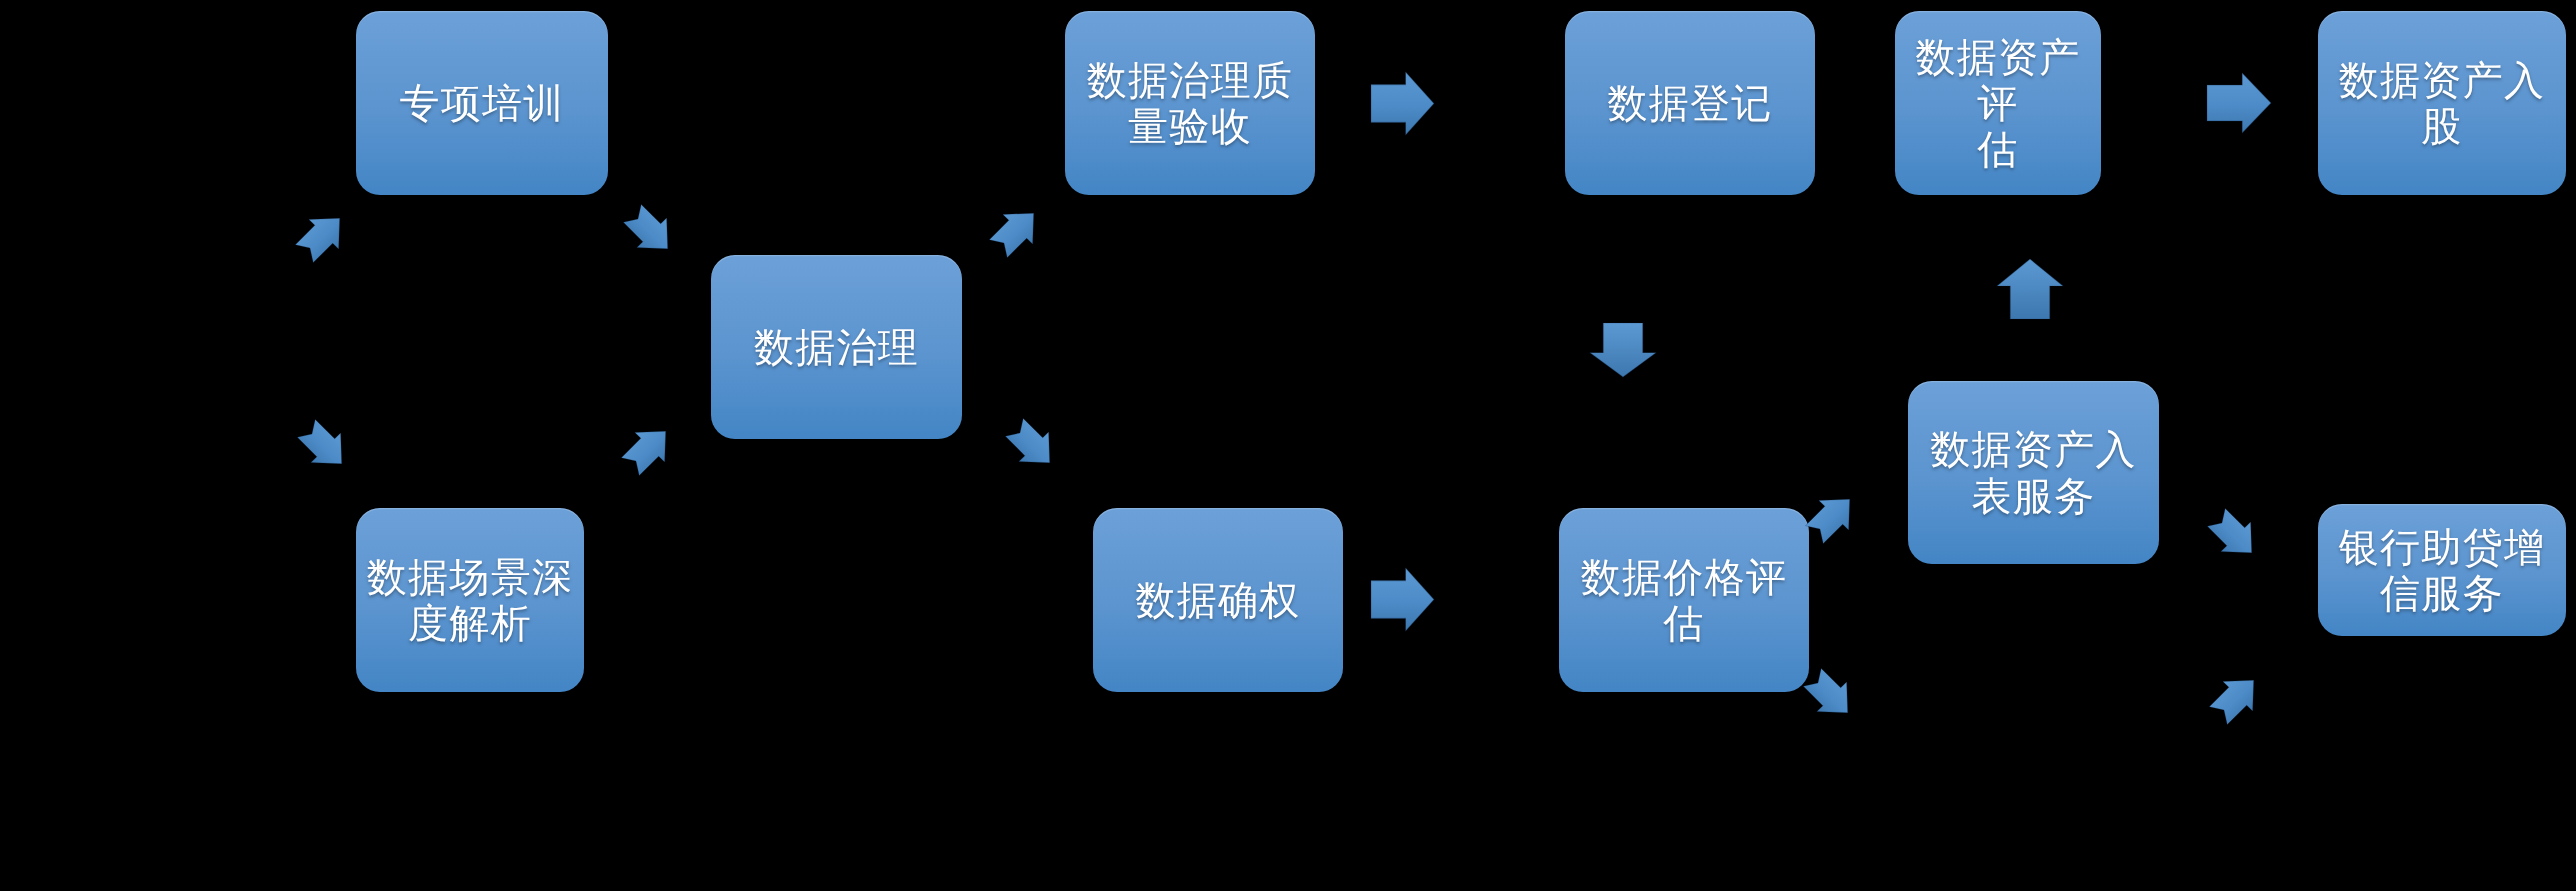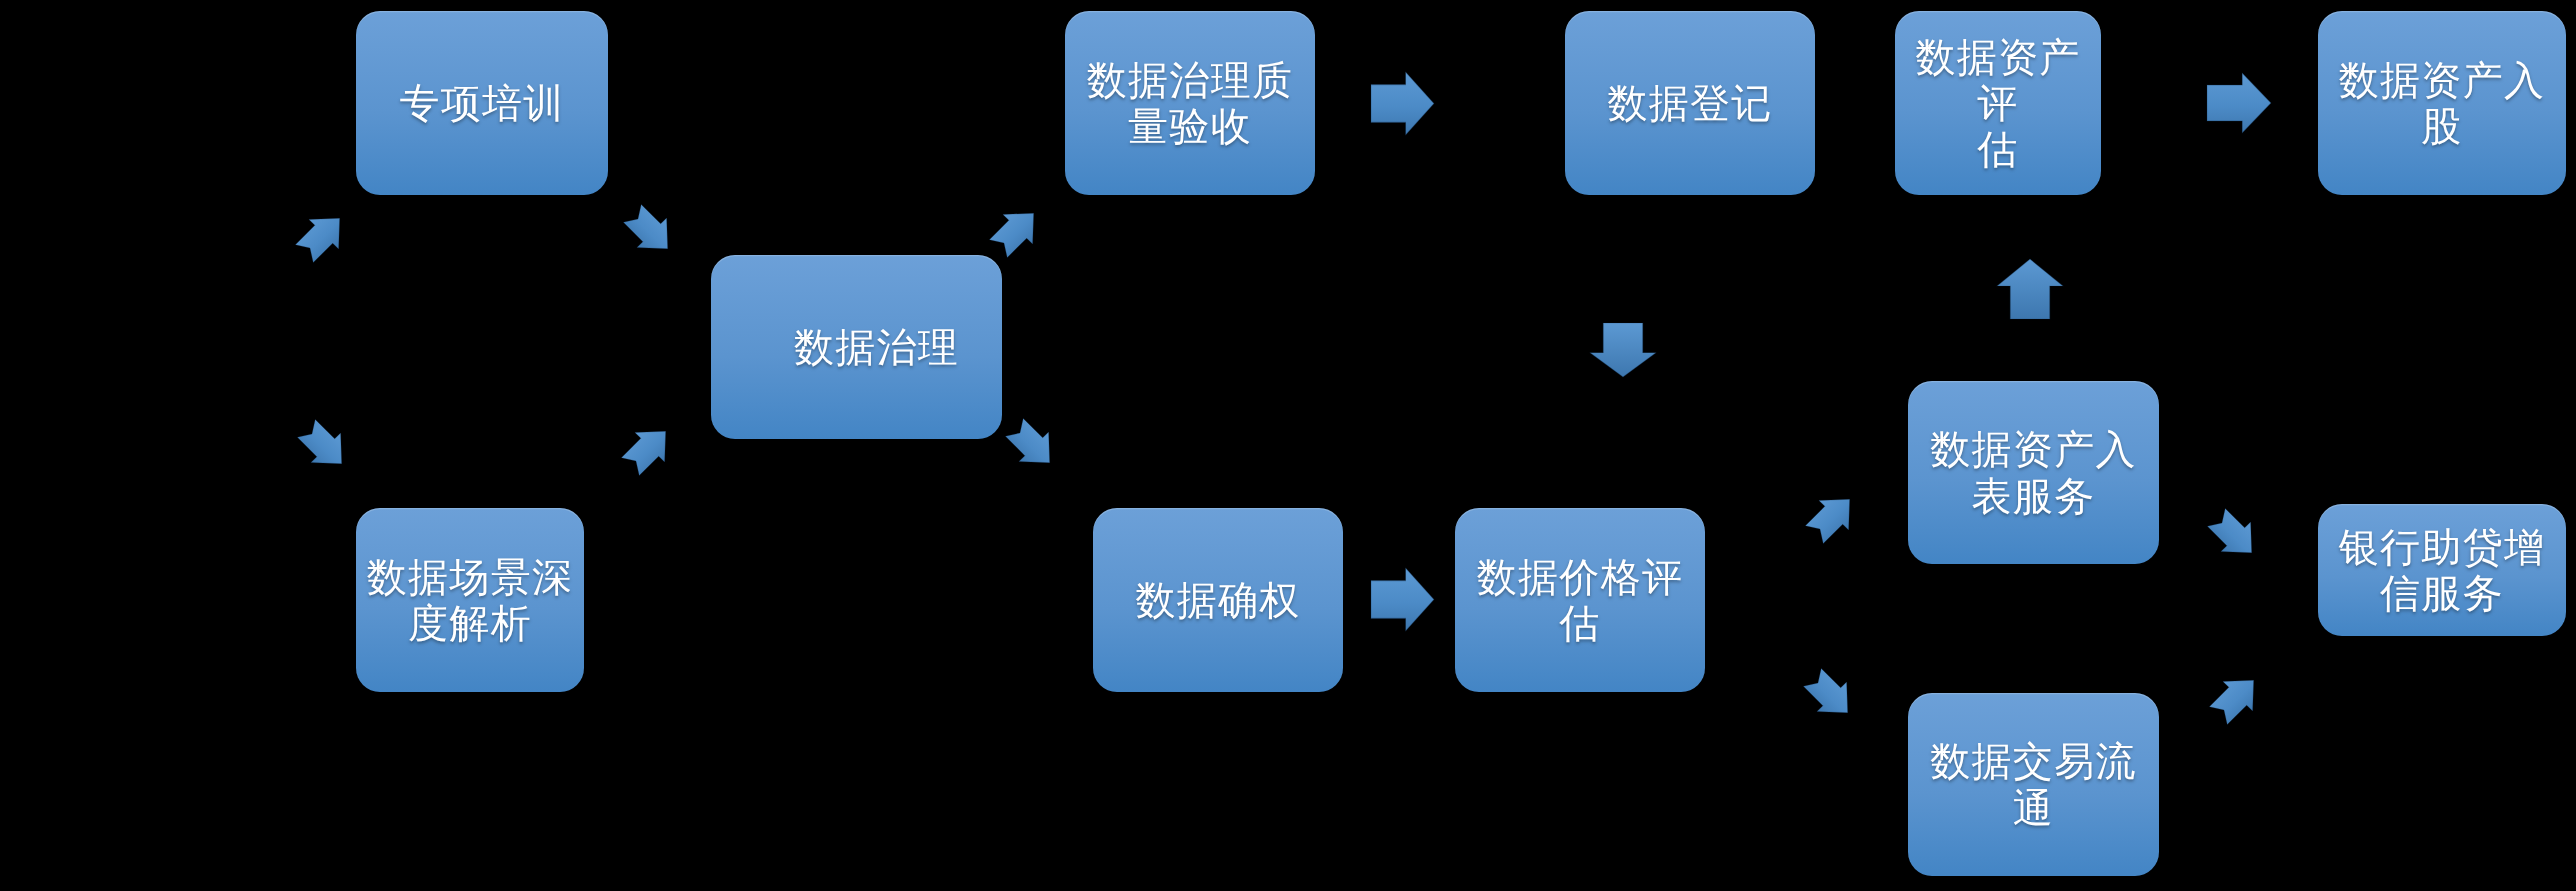--- a/index.html
+++ b/index.html
@@ -63,31 +63,29 @@
      <stop offset="0" stop-color="#5C99D3"></stop>
         <stop offset="1" stop-color="#3D77AF"></stop>
    </linearGradient>
     </defs>
 </svg>
 
 <div id="canvas" style="background: rgb(0, 0, 0);">
     <div class="node" style="left: 356px; top: 11.3px; width: 252px; height: 184px; color: rgb(255, 255, 255); background: linear-gradient(rgb(108, 160, 216) 0%, rgb(91, 148, 207) 55%, rgb(67, 133, 197) 100%);">专项培训</div>
     <div class="node" style="left: 356px; top: 508px; width: 228px; height: 184px; color: rgb(255, 255, 255); background: linear-gradient(rgb(108, 160, 216) 0%, rgb(91, 148, 207) 55%, rgb(67, 133, 197) 100%);">数据场景深
 度解析</div>
-    <div class="node" style="left: 711px; top: 255px; width: 251px; height: 184px; color: rgb(255, 255, 255); background: linear-gradient(rgb(108, 160, 216) 0%, rgb(91, 148, 207) 55%, rgb(67, 133, 197) 100%); padding-left: 40px;">数据治理</div>
+    <div class="node" style="left: 711px; top: 255px; width: 251px; height: 184px; color: rgb(255, 255, 255); background: linear-gradient(rgb(108, 160, 216) 0%, rgb(91, 148, 207) 55%, rgb(67, 133, 197) 100%);">数据治理</div>
     <div class="node" style="left: 1065px; top: 11.3px; width: 250px; height: 184px; color: rgb(255, 255, 255); background: linear-gradient(rgb(108, 160, 216) 0%, rgb(91, 148, 207) 55%, rgb(67, 133, 197) 100%);">数据治理质
 量验收</div>
     <div class="node" style="left: 1565px; top: 11.3px; width: 250px; height: 184px; color: rgb(255, 255, 255); background: linear-gradient(rgb(108, 160, 216) 0%, rgb(91, 148, 207) 55%, rgb(67, 133, 197) 100%);">数据登记</div>
     <div class="node" style="left: 1065px; top: 508px; width: 250px; height: 184px; color: rgb(255, 255, 255); background: linear-gradient(rgb(108, 160, 216) 0%, rgb(91, 148, 207) 55%, rgb(67, 133, 197) 100%); margin-left: 28px;">数据确权</div>
-    <div class="node" style="left: 1455px; top: 508px; width: 250px; height: 184px; color: rgb(255, 255, 255); background: linear-gradient(rgb(108, 160, 216) 0%, rgb(91, 148, 207) 55%, rgb(67, 133, 197) 100%); text-align: center;">数据价格评
+    <div class="node" style="left: 1559px; top: 508px; width: 250px; height: 184px; color: rgb(255, 255, 255); background: linear-gradient(rgb(108, 160, 216) 0%, rgb(91, 148, 207) 55%, rgb(67, 133, 197) 100%); text-align: center;">数据价格评
 估</div>
     <div class="node" style="left: 1908px; top: 381px; width: 251px; height: 183px; color: rgb(255, 255, 255); background: linear-gradient(rgb(108, 160, 216) 0%, rgb(91, 148, 207) 55%, rgb(67, 133, 197) 100%);">数据资产入
 表服务</div>
-    <div class="node" style="left: 1908px; top: 693px; width: 251px; height: 183px; color: rgb(255, 255, 255); background: linear-gradient(rgb(108, 160, 216) 0%, rgb(91, 148, 207) 55%, rgb(67, 133, 197) 100%);">数据交易流
-通</div>
     <div class="node" style="left: 1895px; top: 11.3px; width: 206px; height: 184px; color: rgb(255, 255, 255); background: linear-gradient(rgb(108, 160, 216) 0%, rgb(91, 148, 207) 55%, rgb(67, 133, 197) 100%);">数据资产评
 估</div>
     <div class="node" style="left: 2318px; top: 11.3px; width: 248px; height: 184px; color: rgb(255, 255, 255); background: linear-gradient(rgb(108, 160, 216) 0%, rgb(91, 148, 207) 55%, rgb(67, 133, 197) 100%);">数据资产入
 股</div>
     <div class="node" style="left: 2318px; top: 504px; width: 248px; height: 132px; color: rgb(255, 255, 255); background: linear-gradient(rgb(108, 160, 216) 0%, rgb(91, 148, 207) 55%, rgb(67, 133, 197) 100%);">银行助贷增
 信服务</div>
     <div class="arrow" style="left: 297px; top: 215px; width: 50px; height: 42px; transform: rotate(-45deg);">
       <svg viewBox="0 0 100 70" preserveAspectRatio="none">
     <polygon points="0,14 55,14 55,0 100,35 55,70 55,56 0,56 16,35" fill="url(#g-v)" stroke="rgba(15,40,70,0.35)" stroke-width="1.2"></polygon>
       </svg>

